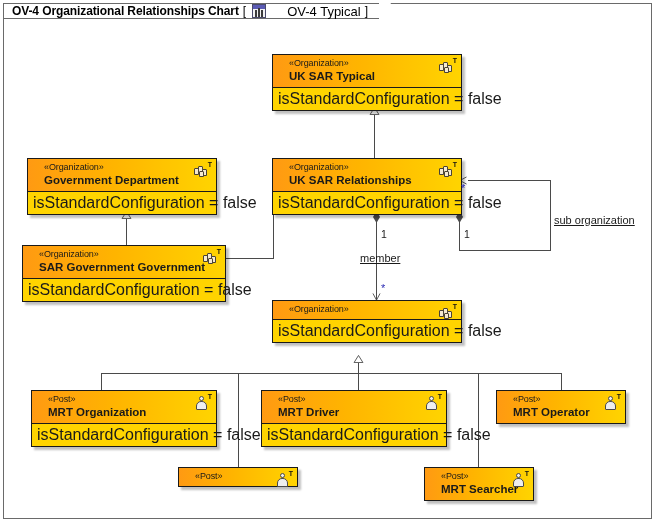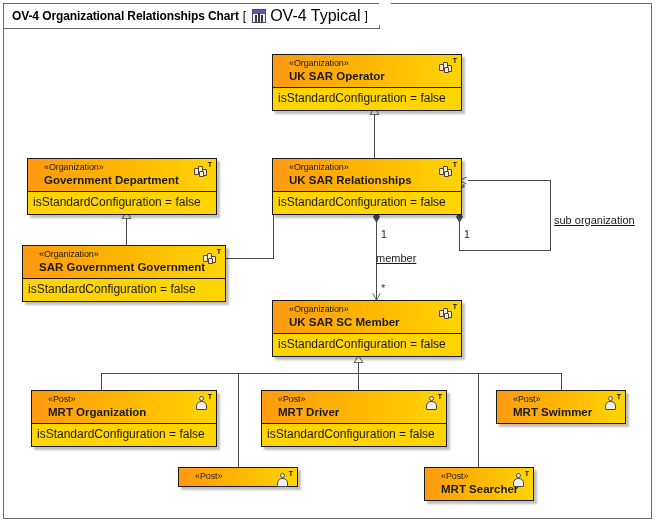--- a/index.html
+++ b/index.html
@@ -19,21 +19,21 @@
     width:649px;height:516px;
     border:1px solid #6a6a6a;
     box-sizing:border-box;
     background:#ffffff;
   }
 
   
   .title-tab{
     position:absolute;
     left:3px;top:3px;
-    height:26px;
+    height:16px;
     box-sizing:border-box;
     border:1px solid #6a6a6a;
     background:#ffffff;
     display:flex;
     align-items:center;
     padding:0 7px 0 8px;
     white-space:nowrap;
     z-index:6;
   }
   .title-tab::after{
@@ -49,23 +49,23 @@
     font-weight:bold;
     color:#000000;
     letter-spacing:-0.1px;
   }
   .title-bracket{
     font-size:12px;
     color:#000000;
     margin:0 4px;
   }
   .title-sub{
-    font-size:16px;
+    font-size:13px;
     color:#000000;
-    margin-left:3px;
+    margin-left:20px;
   }
 
   
   .tabicon{
     position:relative;
     width:14px;height:14px;
     margin:0 1px 0 2px;
     background:#f2f2f2;
     border:1px solid #4a4a6a;
     box-sizing:border-box;
@@ -111,21 +111,21 @@
   .nodename{
     font-size:11.5px;
     font-weight:bold;
     color:#1a1a1a;
     line-height:14px;
     white-space:nowrap;
   }
   .attrs{
     background:#ffd400;
     padding:3px 11px 4px 5px;
-    font-size:12px;
+    font-size:16px;
     color:#1a1a1a;
     line-height:15px;
     white-space:nowrap;
   }
 
   
   .elicon{
     position:absolute;
     right:4px;top:3px;
     width:18px;height:17px;
@@ -267,21 +267,21 @@
 
   <div class="ln lnh" style="left:226px;top:258px;width:48px;"></div>
   <div class="ln lnv" style="left:273px;top:212px;height:47px;"></div>
 
   <div class="ln lnv" style="left:376px;top:216px;height:84px;"></div>
   <div class="diamond" style="left:373px;top:211px;"></div>
   <svg class="arr-down" style="left:372px;top:293px;" viewBox="0 0 9 9">
     <polyline points="0.5,0.5 4.5,8 8.5,0.5" fill="none" stroke="#4a4a4a" stroke-width="1"></polyline>
   </svg>
   <div class="mult" style="left:381px;top:228px;">1</div>
-  <div class="lbl" style="left:376px;top:252px;">member</div>
+  <div class="lbl" style="left:360px;top:252px;">member</div>
   <div class="mult-star" style="left:381px;top:282px;">*</div>
 
   <div class="diamond" style="left:456px;top:211px;"></div>
   <div class="ln lnv" style="left:459px;top:216px;height:35px;"></div>
   <div class="ln lnh" style="left:459px;top:250px;width:92px;"></div>
   <div class="ln lnv" style="left:550px;top:180px;height:71px;"></div>
   <div class="ln lnh" style="left:468px;top:180px;width:83px;"></div>
   <svg class="arr-left" style="left:459px;top:176px;" viewBox="0 0 9 9">
     <polyline points="8.5,0.5 1,4.5 8.5,8.5" fill="none" stroke="#4a4a4a" stroke-width="1"></polyline>
   </svg>
@@ -306,21 +306,21 @@
       <div class="elicon">
         <span class="tletter">T</span>
         <span class="org-glyph">
             <i></i>
             <i></i>
             <i></i>
             <i></i>
           </span>
       </div>
       <div class="stereo">«Organization»</div>
-      <div class="nodename">UK SAR Operator</div>
+      <div class="nodename">UK SAR Typical</div>
     </div>
     <div class="attrs">isStandardConfiguration = false</div>
   </div>
 
   <div class="node" style="left:27px;top:158px;width:190px;">
     <div class="hdr">
       <div class="elicon">
         <span class="tletter">T</span>
         <span class="org-glyph">
             <i></i>
@@ -374,21 +374,20 @@
       <div class="elicon">
         <span class="tletter">T</span>
         <span class="org-glyph">
             <i></i>
             <i></i>
             <i></i>
             <i></i>
           </span>
       </div>
       <div class="stereo">«Organization»</div>
-      <div class="nodename">UK SAR SC Member</div>
     </div>
     <div class="attrs">isStandardConfiguration = false</div>
   </div>
 
   <div class="node" style="left:31px;top:390px;width:186px;">
     <div class="hdr">
       <div class="elicon">
         <span class="tletter">T</span>
         <span class="post-glyph">
             <span class="head"></span>
@@ -419,21 +418,21 @@
   <div class="node noattr" style="left:496px;top:390px;width:130px;">
     <div class="hdr">
       <div class="elicon">
         <span class="tletter">T</span>
         <span class="post-glyph">
             <span class="head"></span>
             <span class="body"></span>
           </span>
       </div>
       <div class="stereo">«Post»</div>
-      <div class="nodename">MRT Swimmer</div>
+      <div class="nodename">MRT Operator</div>
     </div>
   </div>
 
   <div class="node noattr" style="left:178px;top:467px;width:120px;">
     <div class="hdr">
       <div class="elicon">
         <span class="tletter">T</span>
         <span class="post-glyph">
             <span class="head"></span>
             <span class="body"></span>

